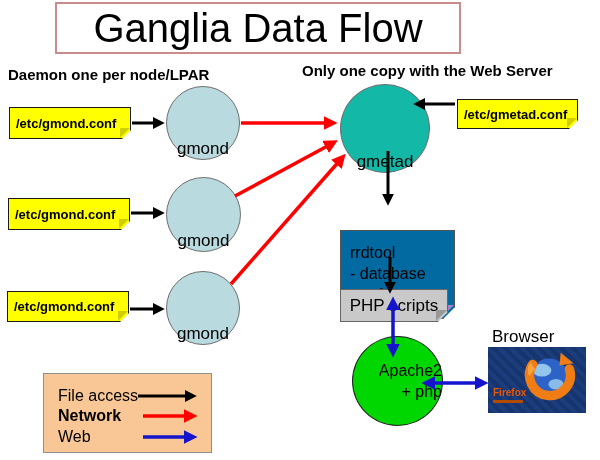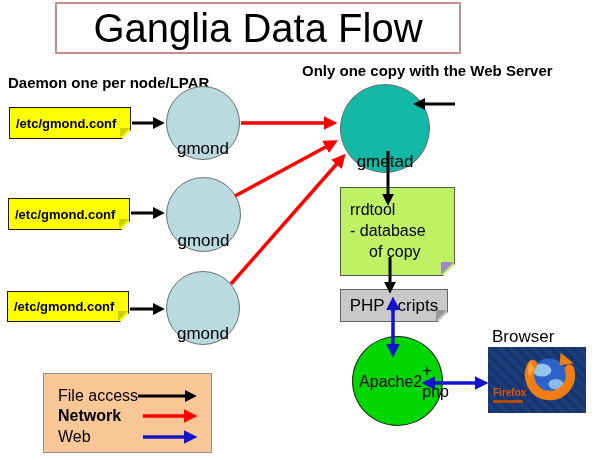--- a/index.html
+++ b/index.html
@@ -8,21 +8,21 @@
     font-family:"Liberation Sans", sans-serif; color:#000; overflow:hidden;border-radius:6px;
   }
   
   .title-box {
     position:absolute; left:55px; top:2px; width:406px; height:52px;
     background:#fff; border:2px solid #c98b8b; box-sizing:border-box;
     display:flex; align-items:center; justify-content:center;
   }
   .title-box span { font-size:40px; letter-spacing:0px; white-space:nowrap; }
   .hdr { position:absolute; font-size:15px; font-weight:bold; white-space:nowrap; }
-  .hdr-left  { left:8px;  top:66px;margin-top:8px; }
+  .hdr-left  { left:8px;  top:66px; }
   .hdr-right { left:302px; top:62px; }
 
   
   .note {
     position:absolute; background:#ffff00; border:1px solid #1a1a1a; box-sizing:border-box;
     clip-path: polygon(0 0, 100% 0, 100% calc(100% - 9px), calc(100% - 9px) 100%, 0 100%);
     display:flex; align-items:center; padding-left:6px;
     font-size:13px; font-weight:bold; white-space:nowrap;
   }
   .note::after {
@@ -39,21 +39,21 @@
     position:absolute; border-radius:50%; box-sizing:border-box;
     display:flex; align-items:flex-end; justify-content:center;
     font-size:17px; background:#b9dbe0; border:1px solid #6e6e6e;
   }
   .gmond-1 { left:166px; top:86px;  width:74px; height:74px; }
   .gmond-2 { left:166px; top:177px; width:75px; height:75px; }
   .gmond-3 { left:166px; top:271px; width:74px; height:74px; }
   .gmetad  { left:340px; top:84px;  width:90px; height:89px; }
   .apache {
     left:352px; top:336px; width:91px; height:90px; background:#00d700; border:1px solid #222;
-    flex-direction:row; align-items:center; justify-content:center;
+    flex-direction:column; align-items:flex-end; justify-content:center;
     padding-left:13px; font-size:16px; line-height:21px;
   }
 
   
   .rrd-note {
     position:absolute; left:340px; top:187px; width:115px; height:89px;
     background:#cc99ff; border:1px solid #555; box-sizing:border-box;
     clip-path: polygon(0 0, 100% 0, 100% calc(100% - 12px), calc(100% - 12px) 100%, 0 100%);
     font-size:16px; line-height:21px; padding:11px 0 0 9px;
   }
@@ -112,35 +112,38 @@
 
   <div class="note note-1" style="background: rgb(255, 255, 0);">
     <span>/etc/gmond.conf</span>
   </div>
   <div class="note note-2" style="background: rgb(255, 255, 0);">
     <span>/etc/gmond.conf</span>
   </div>
   <div class="note note-3" style="background: rgb(255, 255, 0);">
     <span>/etc/gmond.conf</span>
   </div>
+  <div class="note note-4" style="background: rgb(255, 255, 0);">
+    <span>/etc/gmetad.conf</span>
+  </div>
 
   <div class="circle gmond-1" style="background: rgb(185, 219, 224);">
     <span>gmond</span>
   </div>
   <div class="circle gmond-2" style="background: rgb(185, 219, 224);">
     <span>gmond</span>
   </div>
   <div class="circle gmond-3" style="background: rgb(185, 219, 224);">
     <span>gmond</span>
   </div>
   <div class="circle gmetad" style="background: #14b8a6;">
     <span>gmetad</span>
   </div>
 
-  <div class="rrd-note" style="background: #bef264;">
+  <div class="rrd-note" style="background: #0369a1; margin-top: 43px;">
     <div>rrdtool</div>
     <div>- database</div>
     <div class="rrd-line3">of copy</div>
   </div>
 
   <div class="php-box" style="background: rgb(201, 201, 201);">
     <span>PHP scripts</span>
   </div>
 
   <div class="circle apache" style="background: rgb(0, 215, 0);">

